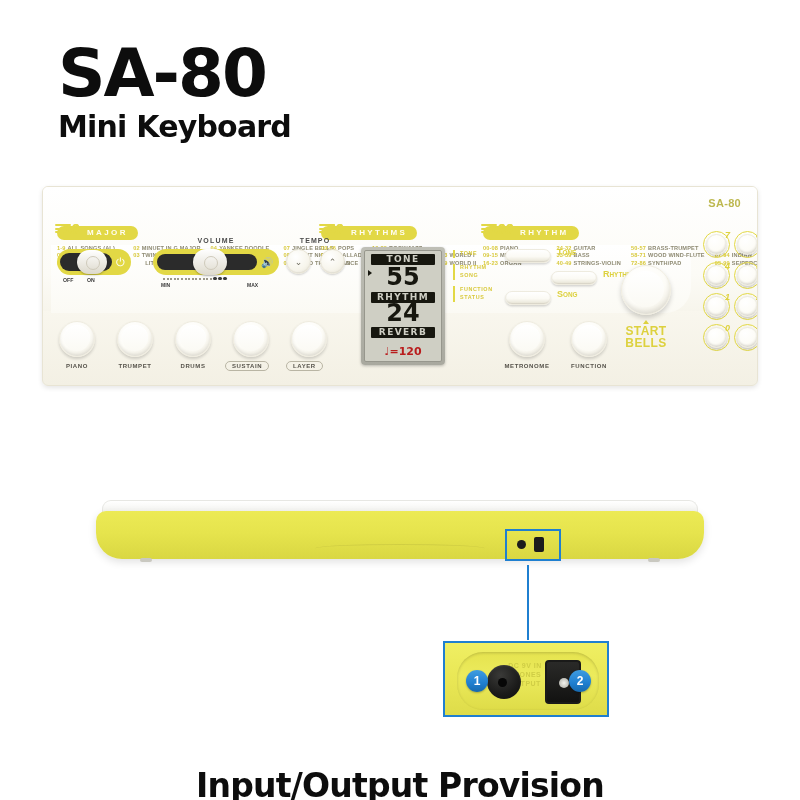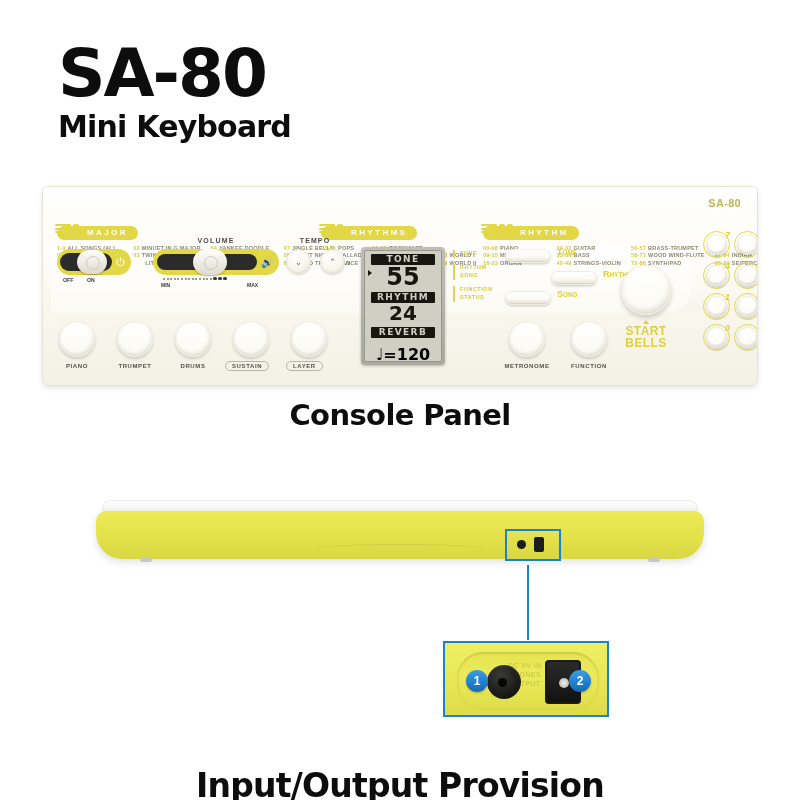--- a/index.html
+++ b/index.html
@@ -173,22 +173,22 @@
   .lcd-bar {
     margin:3px 6px 0 6px; background:#17170f; color:#cfcfc4;
     font-family:"DejaVu Sans", sans-serif; font-weight:bold;
     font-size:9px; text-align:center; letter-spacing:1.4px; line-height:11px;
     border-radius:1px;
   }
   .lcd-big {
     text-align:center; font-family:"DejaVu Sans", sans-serif; font-weight:bold;
     font-size:24px; color:#17170f; line-height:24px; letter-spacing:0px;
   }
-  .lcd-big.sm { font-size:20px; line-height:21px; }
-  .lcd-tempo { text-align:center; font-size:16px; font-weight:bold; color:#000000; margin-top:7px; font-family:"DejaVu Sans", sans-serif; }
+  .lcd-big.sm { font-size:24px; line-height:21px; }
+  .lcd-tempo { text-align:center; font-size:11px; font-weight:bold; color:#b91c1c; margin-top:7px; font-family:"DejaVu Sans", sans-serif; }
   .lcd-cursor { position:absolute; left:3px; top:19px; width:0; height:0;
     border-left:4px solid #17170f; border-top:3px solid transparent; border-bottom:3px solid transparent; }
 
   .lcd-side { position:absolute; left:410px; top:62px; width:40px; height:114px; }
   .lcd-side-grp { position:relative; padding-left:7px; margin-bottom:6px; }
   .lcd-side-grp::before {
     content:""; position:absolute; left:0; top:1px; width:1.5px; height:100%;
     background:#e2d845;
   }
   .lcd-side-grp div { font-size:5.4px; font-weight:bold; color:#d8c93c; letter-spacing:.6px; line-height:8px; }
@@ -588,21 +588,20 @@
     <div class="rlabel" style="left:126px; top:176px; width:48px;">DRUMS</div>
     <div class="rlabel pill" style="left:182px; top:174px;">SUSTAIN</div>
     <div class="rlabel pill" style="left:243px; top:174px;">LAYER</div>
 
     <div class="rbtn" style="left:466px; top:134px;"></div>
     <div class="rbtn" style="left:528px; top:134px;"></div>
     <div class="rlabel" style="left:454px; top:176px; width:60px;">METRONOME</div>
     <div class="rlabel" style="left:518px; top:176px; width:56px;">FUNCTION</div>
   </div>
 
-  <div class="caption" id="caption-console">Console Panel</div>
 
   <div class="kb-profile">
     <div class="kb-top"></div>
     <div class="kb-body">
       <div class="kb-foot" style="left:44px;"></div>
       <div class="kb-foot" style="right:44px;"></div>
       <div class="port-group">
         <div class="port-hl"></div>
         <div class="port-jack"></div>
         <div class="port-dc"></div>

